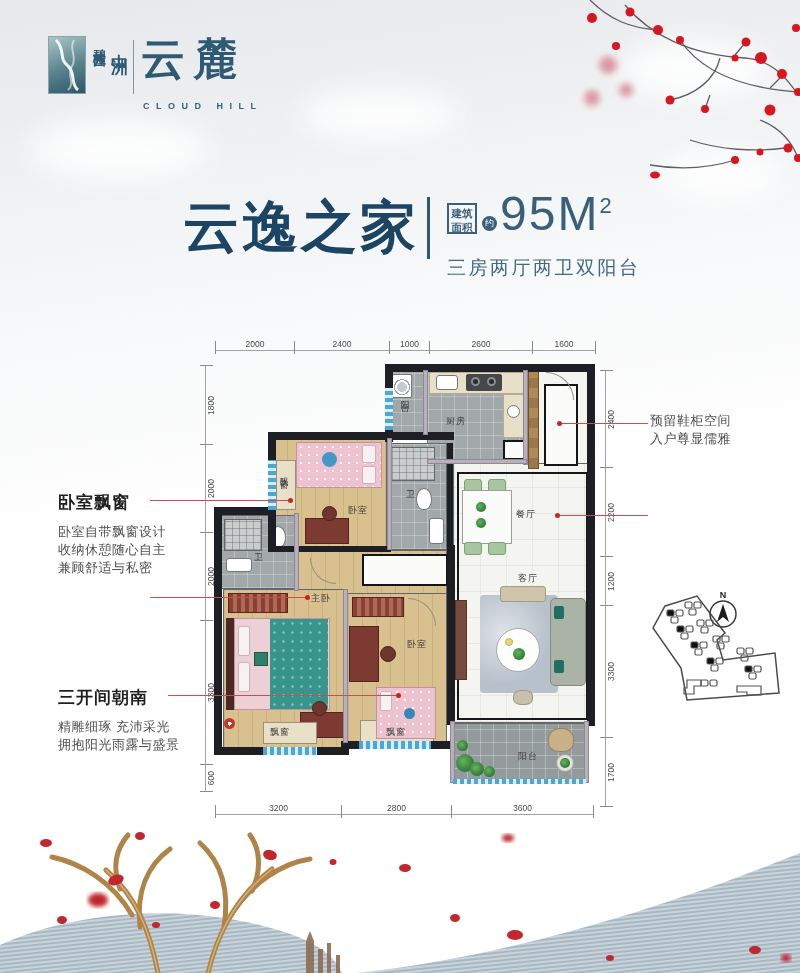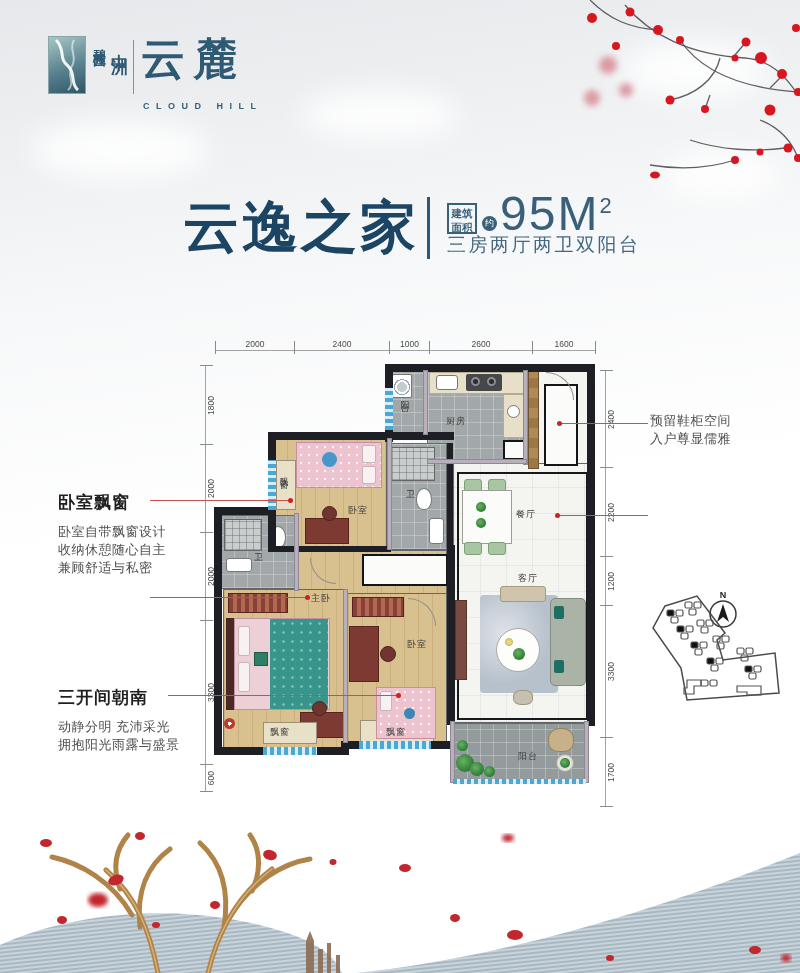--- a/index.html
+++ b/index.html
@@ -19,21 +19,21 @@
   
   .h1{position:absolute;left:183px;top:190px;font-family:"DejaVu Serif","Liberation Serif",serif;
       font-size:56px;font-weight:700;color:#1c4564;letter-spacing:3px;}
   .tdiv{position:absolute;left:427px;top:197px;width:3px;height:62px;background:#2d5878;}
   .badge{position:absolute;left:447px;top:203px;width:30px;height:31px;border:2px solid #38607a;
       color:#38607a;font-size:10.5px;font-weight:700;text-align:center;line-height:14px;box-sizing:border-box;padding-top:1px;}
   .approx{position:absolute;left:482px;top:216px;width:15px;height:15px;border-radius:50%;background:#38607a;
       color:#fff;font-size:9px;line-height:15px;text-align:center;}
   .areaval{position:absolute;left:500px;top:186px;font-size:48px;color:#3a5f78;letter-spacing:2px;text-align:center;}
   .areaval sup{font-size:22px;}
-  .subtitle{position:absolute;left:447px;top:232px;font-size:19px;color:#44687f;letter-spacing:2.5px;}
+  .subtitle{position:absolute;left:447px;top:255px;font-size:19px;color:#44687f;letter-spacing:2.5px;}
   
   .anno{position:absolute;width:150px;}
   .anno h3{margin:0 0 9px 0;font-size:17px;letter-spacing:1px;color:#1f1f1f;}
   .anno p{margin:0;font-size:13px;line-height:18px;color:#4f4f4f;letter-spacing:.5px;}
   .aline{position:absolute;height:1px;background:#c45050;z-index:9;}
   .adot{position:absolute;width:5px;height:5px;border-radius:50%;background:#c22;z-index:9;transform:translate(-2px,-2px);}
   
   .dim{position:absolute;display:flex;z-index:7;}
   .ds{position:relative;flex:0 0 auto;display:flex;align-items:center;justify-content:center;}
   .dim.h .ds{height:13px;border-left:1px solid #8a8a8a;}
@@ -169,21 +169,21 @@
   <div class="subtitle">三房两厅两卫双阳台</div>
 
   <div class="anno" style="left:58px;top:491px;">
     <h3>卧室飘窗</h3>
     <p>卧室自带飘窗设计</p>
     <p>收纳休憩随心自主</p>
     <p>兼顾舒适与私密</p>
   </div>
   <div class="anno" style="left:58px;top:686px;">
     <h3>三开间朝南</h3>
-    <p>动静分明 充沛采光</p>
+    <p>精雕细琢 充沛采光</p>
     <p>拥抱阳光雨露与盛景</p>
   </div>
 
   <div class="anno" style="left:650px;top:412px;">
     <p>预留鞋柜空间</p>
     <p>入户尊显儒雅</p>
   </div>
 
   <div class="aline" style="left:150px;top:500px;width:140px;"></div>
   <div class="aline" style="left:150px;top:597px;width:157px;"></div>
@@ -238,20 +238,31 @@
         <i>2200</i>
       </div>
     <div class="ds" style="height:48px">
         <i>1200</i>
       </div>
     <div class="ds" style="height:131px">
         <i>3300</i>
       </div>
     <div class="ds" style="height:68px">
         <i>1700</i>
+      </div>
+  </div>
+  <div class="dim h" style="left:215px;top:805px;height:13px;">
+    <div class="ds" style="width:125px">
+        <i>3200</i>
+      </div>
+    <div class="ds" style="width:109px">
+        <i>2800</i>
+      </div>
+    <div class="ds" style="width:141px">
+        <i>3600</i>
       </div>
   </div>
 
   <div id="plan">
 
     <div class="room tile" style="left:177px;top:10px;width:40px;height:70px;"></div>
     <div class="room tile" style="left:217px;top:10px;width:100px;height:93px;"></div>
     <div class="room marble" style="left:317px;top:10px;width:66px;height:100px;"></div>
     <div class="room wood" style="left:62px;top:78px;width:115px;height:112px;"></div>
     <div class="room tile" style="left:177px;top:83px;width:60px;height:107px;"></div>

